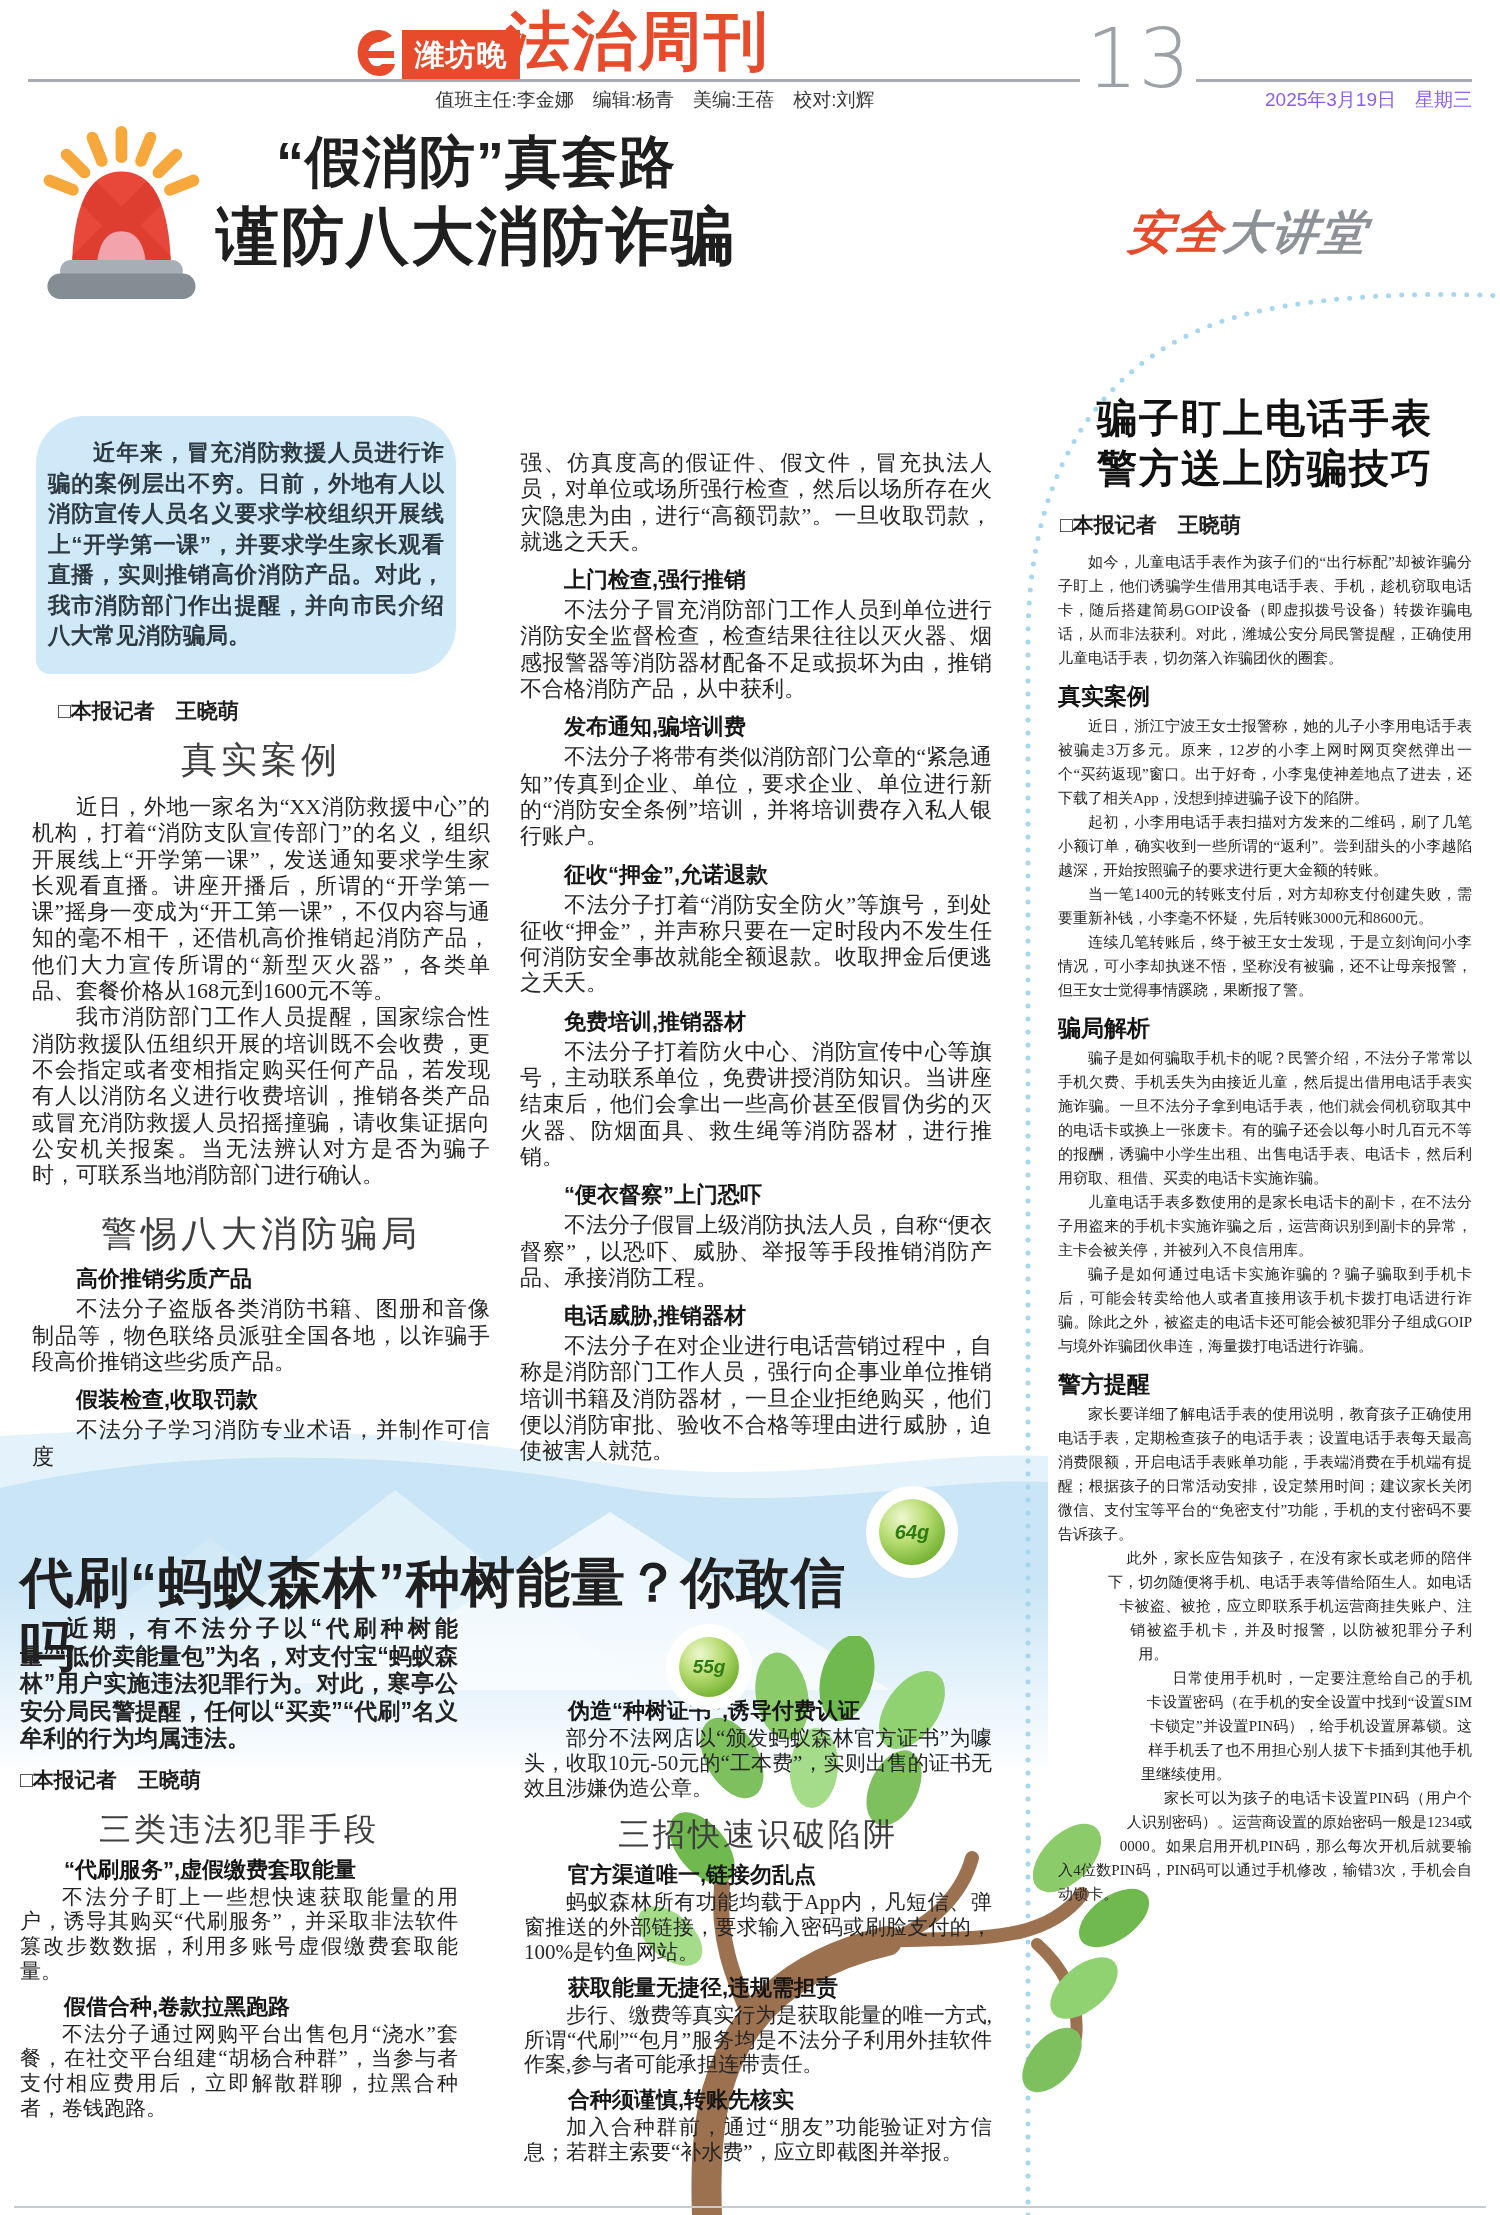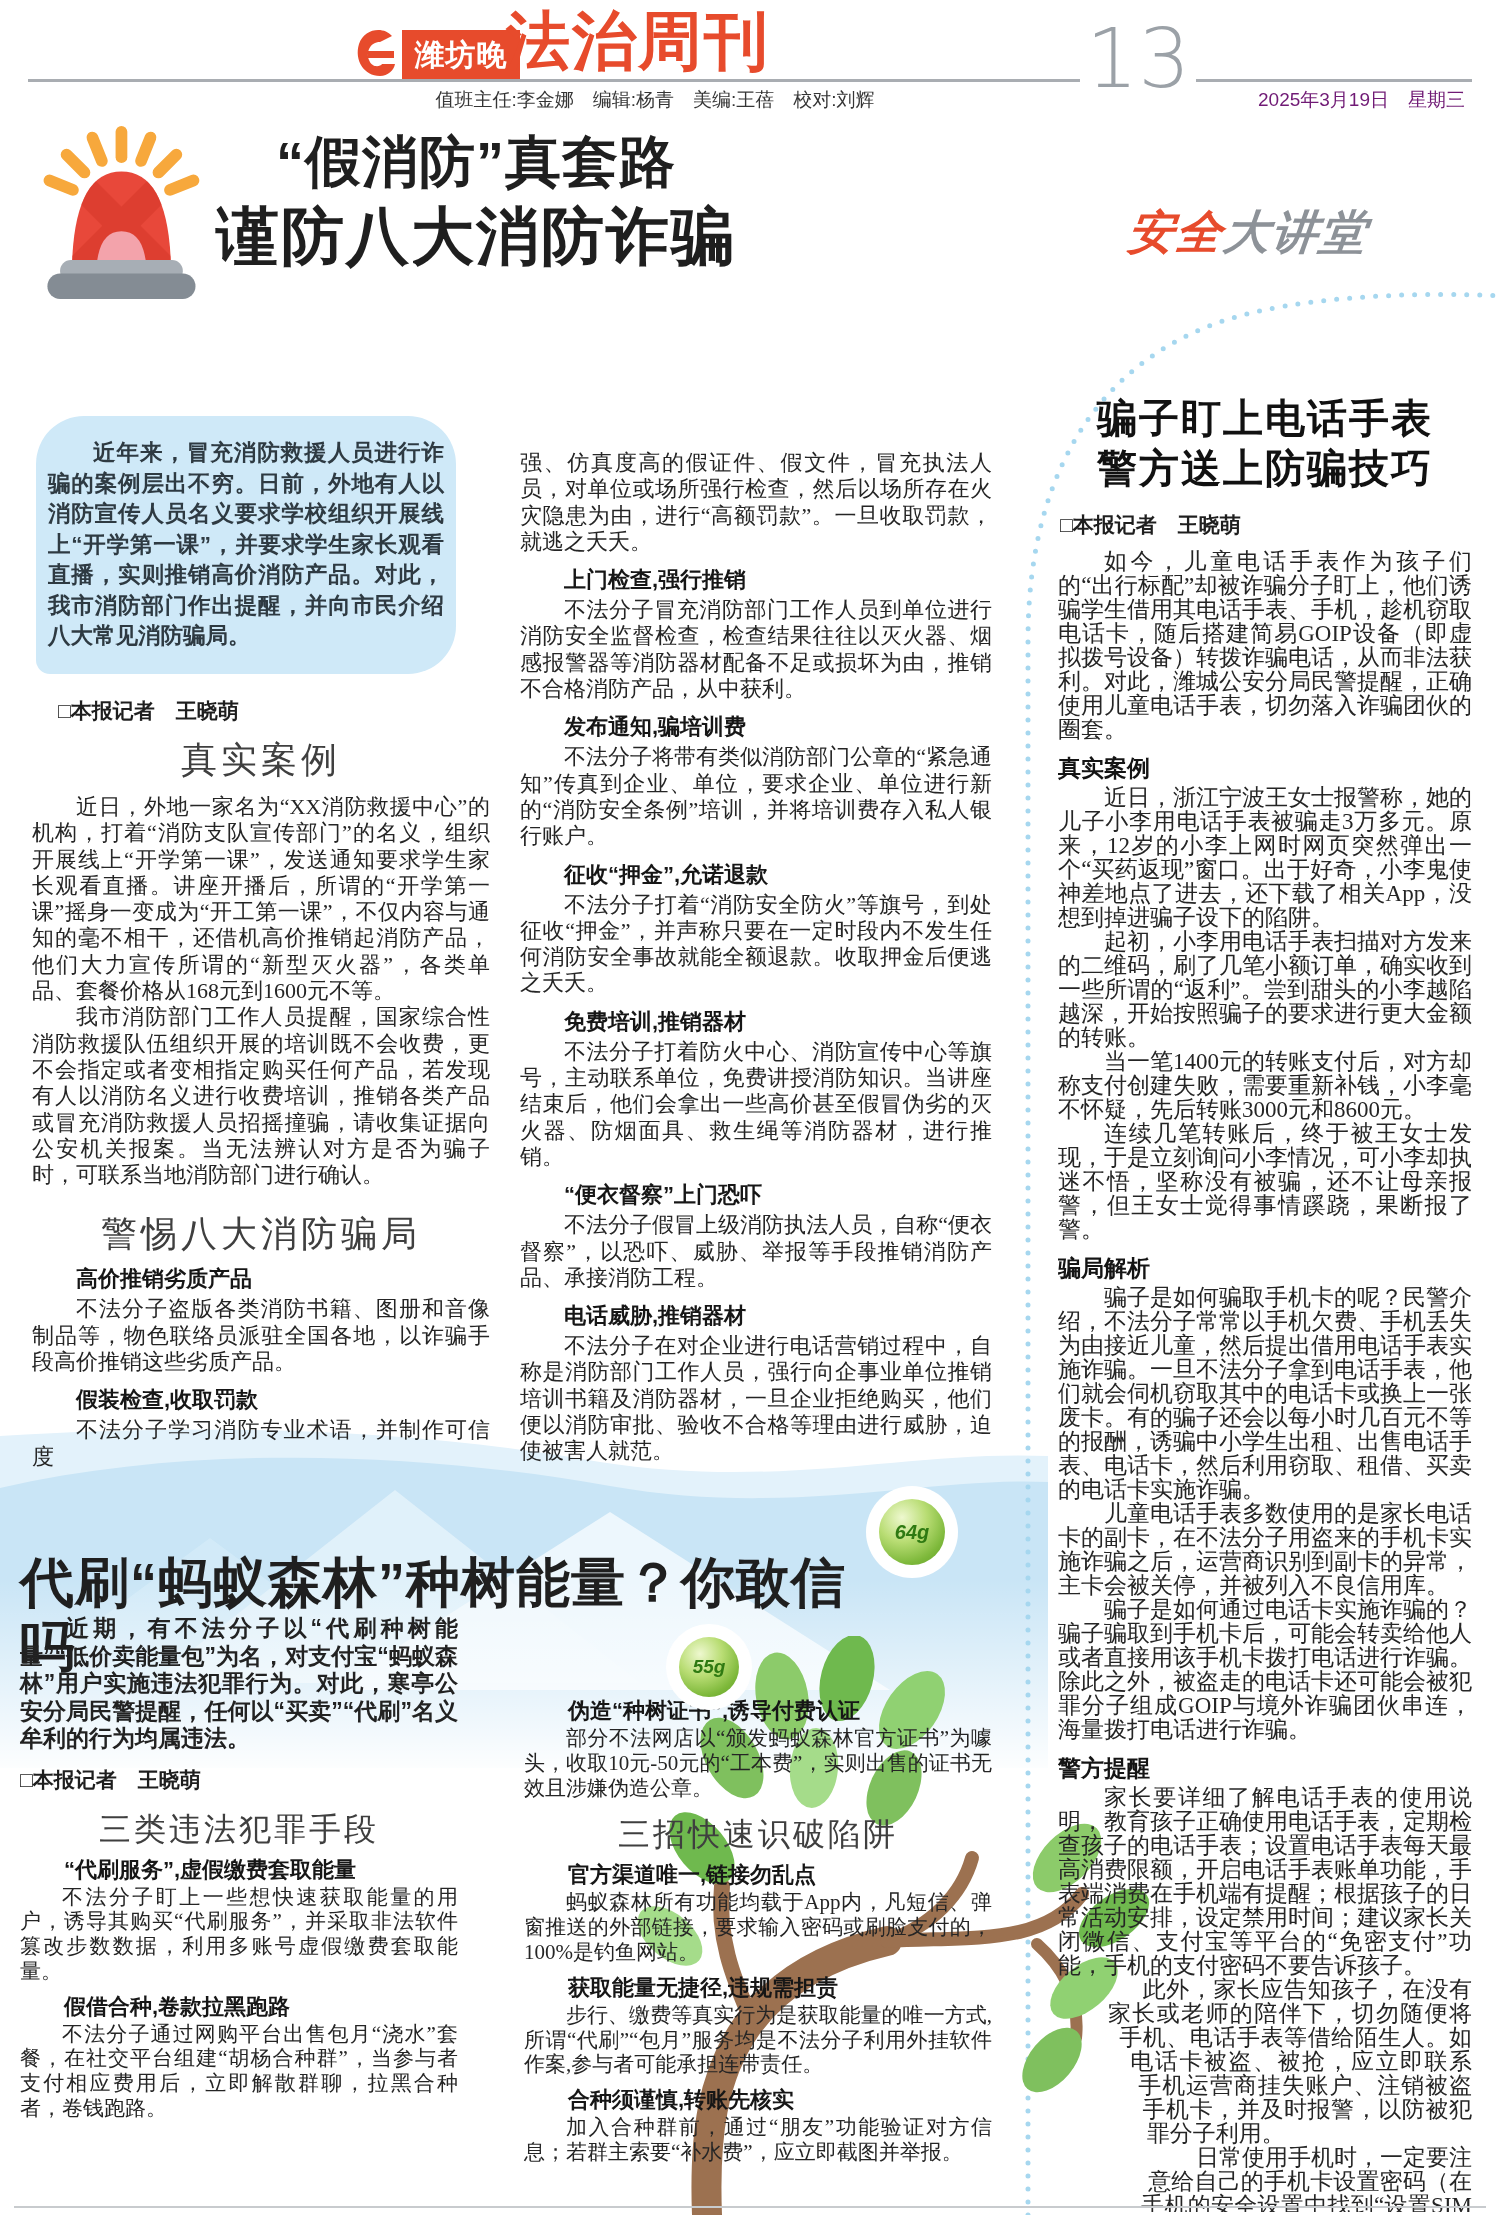--- a/index.html
+++ b/index.html
@@ -5,21 +5,21 @@
 html,body{margin:0;padding:0;width:1500px;height:2215px;overflow:hidden;background:#fff;}
 body{position:relative;font-family:"Liberation Serif","DejaVu Serif",serif;color:#252525;}
 .abs{position:absolute;}
 
 .logo-box{left:402px;top:30px;width:118px;height:50px;background:#e74b2c;color:#fff;
  font:900 30px/50px "Liberation Sans","DejaVu Sans",sans-serif;text-align:center;letter-spacing:1px;z-index:5;}
 .masthead{left:506px;top:4px;font:900 64px/76px "Liberation Serif",serif;color:#e74b2c;letter-spacing:2px;z-index:5;}
 .rule{height:3px;background:#a9adb2;z-index:5;}
 .page-num{left:1086px;top:14px;font:300 82px/90px "DejaVu Sans","Liberation Sans",sans-serif;color:#9ba1a7;z-index:5;}
 .credits{left:420px;top:88px;width:470px;text-align:center;font:19px/24px "Liberation Sans",sans-serif;color:#353535;z-index:5;}
-.date{left:1258px;top:88px;width:214px;text-align:left;font:19px/24px "Liberation Sans",sans-serif;color:#701a75;z-index:5;}
+.date{left:1258px;top:88px;width:214px;text-align:right;font:19px/24px "Liberation Sans",sans-serif;color:#8b5cf6;z-index:5;}
 
 .fire-headline{left:200px;top:124px;width:552px;text-align:center;z-index:5;
  font-family:"Liberation Sans","DejaVu Sans",sans-serif;font-weight:900;color:#1f1f1f;}
 .fire-headline .l1{font-size:56px;line-height:76px;letter-spacing:1px;}
 .fire-headline .l2{font-size:63px;line-height:84px;letter-spacing:2px;font-family:Liberation Mono, monospace;}
 .banner{left:1128px;top:204px;width:370px;font:900 italic 46px/56px "Liberation Sans",sans-serif;
  transform:skewX(-6deg);z-index:5;letter-spacing:2px;}
 .banner .red{color:#e74b2c;}
 .banner .gray{color:#8d9298;}
 .intro-box{left:36px;top:416px;width:396px;height:214px;background:#cfe9f8;border-radius:48px 48px 48px 14px;
@@ -32,21 +32,21 @@
 .subhead{font:700 22px/26px "Liberation Sans","DejaVu Sans",sans-serif;color:#161616;text-indent:2em;margin:12px 0 4px 0;}
 .leftcol{left:32px;top:740px;width:458px;}
 .leftcol .sec-title{margin-bottom:14px;}
 .leftcol .t2{margin:26px 0 12px 0;}
 .midcol{left:520px;top:450px;width:472px;}
 .midcol .cont{text-indent:0;}
 
 .rightcol{left:1058px;top:394px;width:414px;height:1818px;overflow:hidden;z-index:4;}
 .wtitle{font:900 40px/50px "Liberation Serif",serif;color:#111;text-align:center;letter-spacing:2px;}
 .rightcol .byline{margin:18px 0 12px 2px;}
-.rp{font-size:23px;line-height:24px;text-align:justify;text-indent:2em;margin:0;}
+.rp{font-size:15px;line-height:24px;text-align:justify;text-indent:2em;margin:0;}
 .rsub{font:700 23px/28px "Liberation Sans","DejaVu Sans",sans-serif;color:#141414;margin:12px 0 4px 0;}
 .tree-spacer{float:left;width:88px;height:310px;margin-right:4px;
  shape-outside:polygon(0% 0%,30% 0%,85% 35%,100% 60%,60% 100%,0% 100%);}
 
 .panel{left:0;top:1428px;width:1048px;height:787px;z-index:1;}
 .forest-headline{left:20px;top:1550px;width:845px;font:900 54px/64px "Liberation Sans","DejaVu Sans",sans-serif;
  color:#1f1f1f;letter-spacing:1px;z-index:4;}
 .bl-col{left:20px;top:1615px;width:438px;z-index:4;}
 .bl-intro{font:700 23px/27.5px "Liberation Sans",sans-serif;color:#222;text-align:justify;text-indent:2em;}
 .bl-col .byline{margin-top:14px;}

